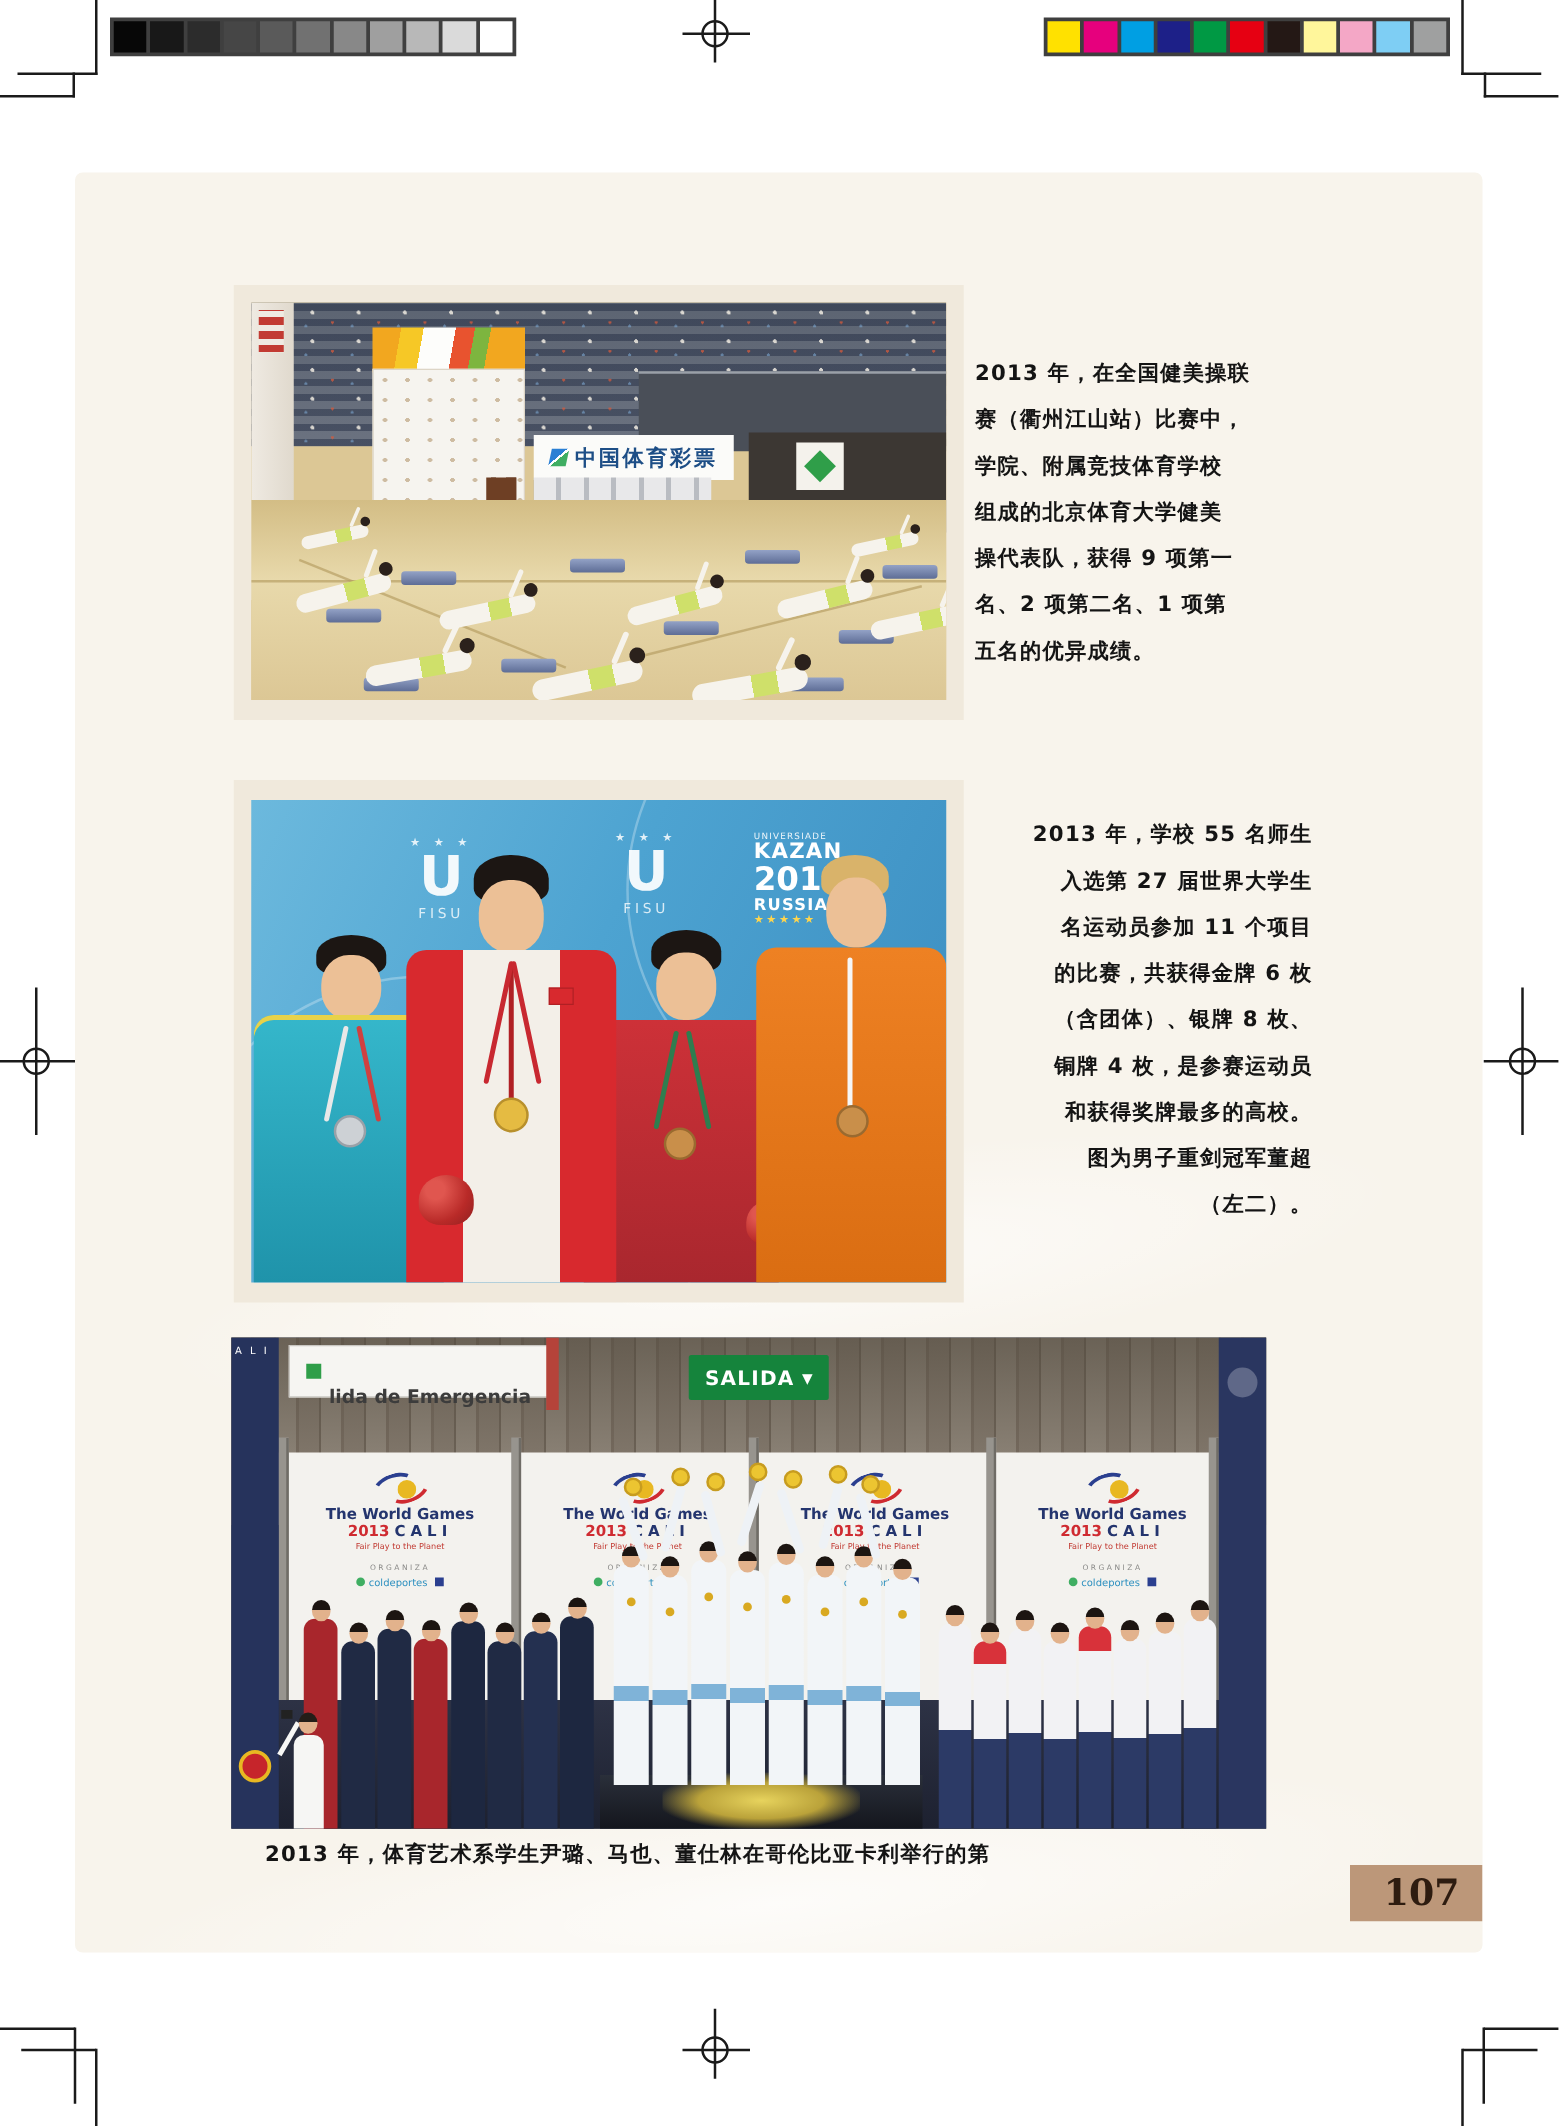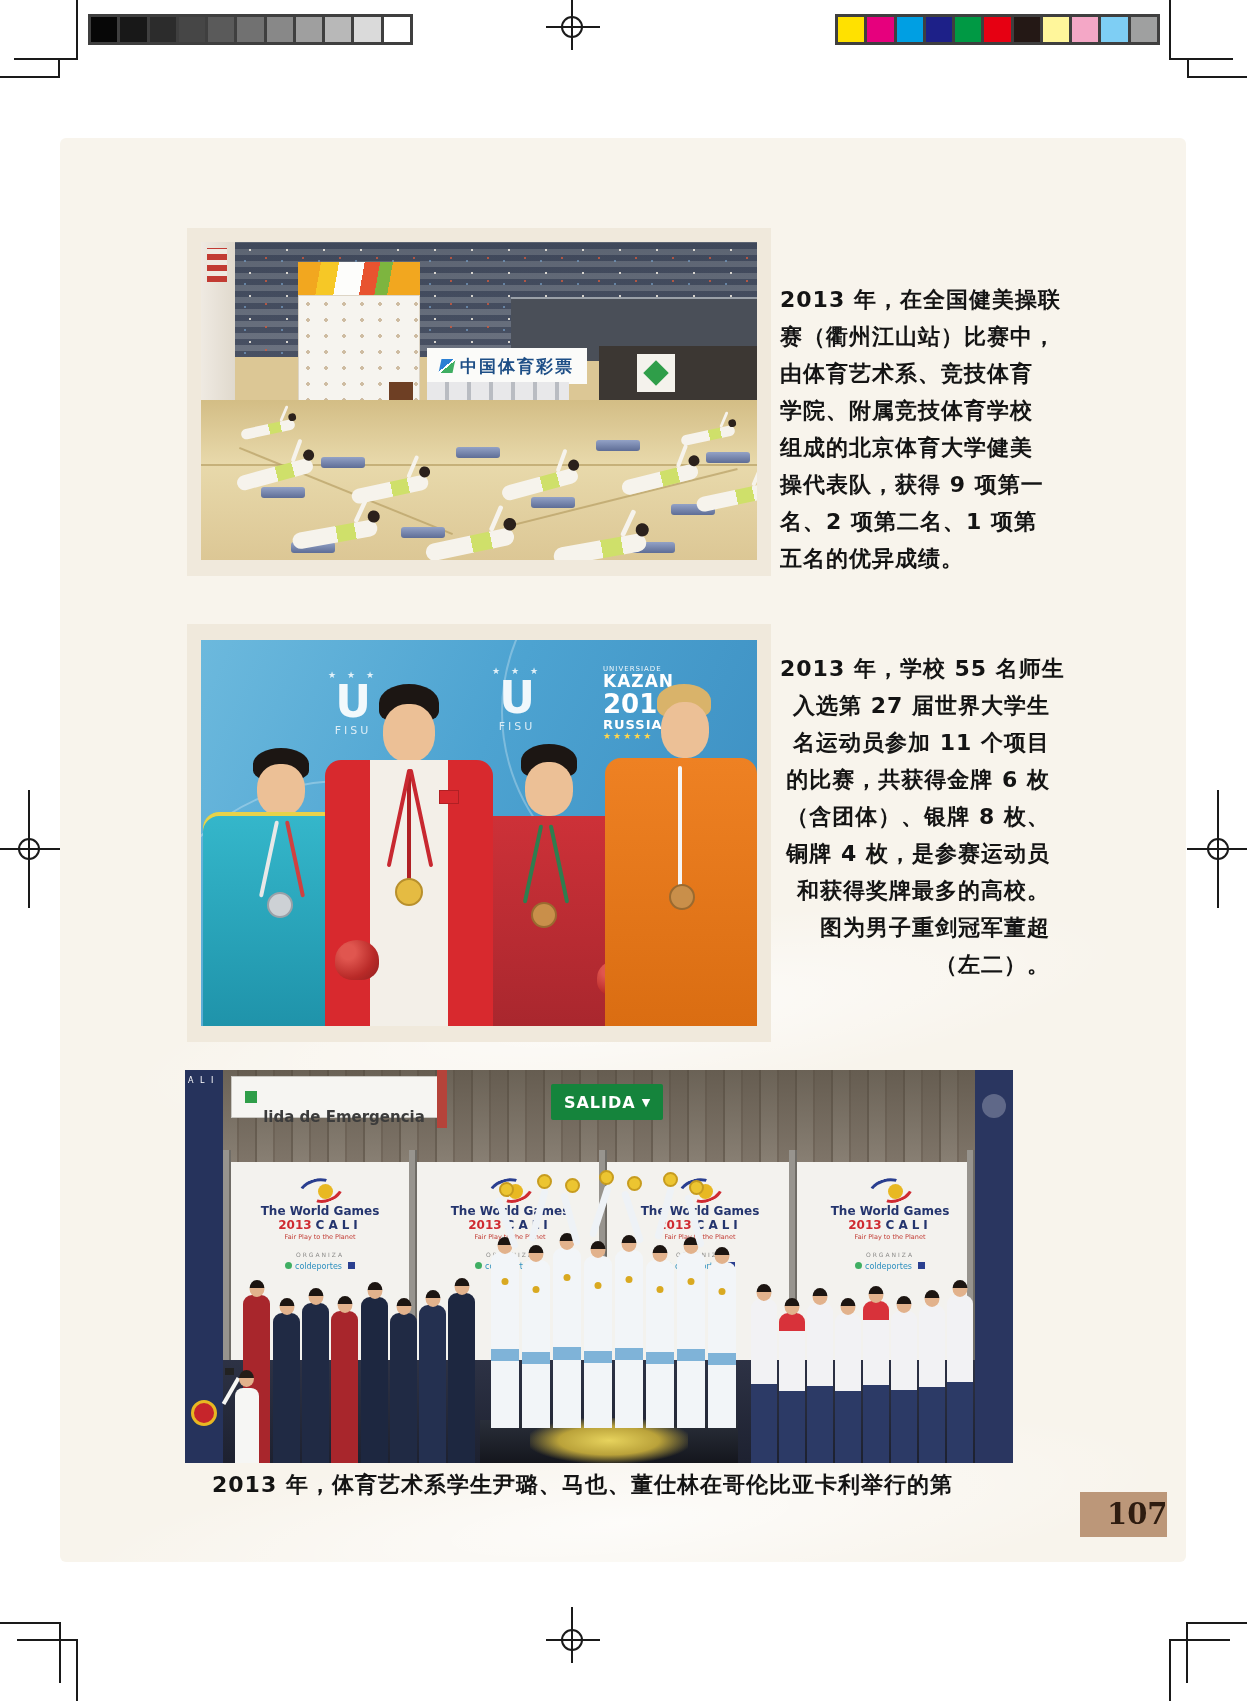--- a/index.html
+++ b/index.html
@@ -10,21 +10,21 @@
   .tm{position:absolute;background:#1a1a1a;}
   .regc{position:absolute;width:22px;height:22px;border:2px solid #1a1a1a;border-radius:50%;box-sizing:border-box;}
   .calbar{position:absolute;display:flex;gap:3px;background:#3f3f3f;padding:3px;box-sizing:border-box;}
   .cal-cell{flex:1;}
   
   .page{position:absolute;left:60px;top:138px;width:1126px;height:1424px;background:#f8f4ec;border-radius:6px;overflow:hidden;}
   .swirl{position:absolute;border-radius:50%;background:radial-gradient(closest-side,rgba(255,255,255,.85),rgba(255,255,255,0));}
   .panel{position:absolute;background:#f0e9dc;}
   .photo{position:absolute;overflow:hidden;}
   
-  .cnblock{position:absolute;color:#141414;font-weight:700;font-size:22px;letter-spacing:1px;}
+  .cnblock{position:absolute;color:#141414;font-weight:700;font-size:17px;letter-spacing:1px;}
   .cnblock div{height:37px;line-height:37px;white-space:nowrap;}
   .pagenum{position:absolute;background:#bc9779;color:#2e1c10;font-family:"DejaVu Serif",serif;
            font-weight:bold;font-size:29px;line-height:45px;padding-left:27px;box-sizing:border-box;}
   
   .step{position:absolute;width:44px;height:11px;border-radius:3px;background:linear-gradient(#93a2c6,#5e6d96);}
   .perf{position:absolute;width:78px;height:15px;border-radius:8px;
         background:linear-gradient(90deg,#f6f3ec 0 52%,#cfe06a 52% 74%,#f6f3ec 74%);}
   .perf::before{content:"";position:absolute;right:-4px;top:-8px;width:11px;height:11px;border-radius:50%;background:#2b211c;}
   .perf::after{content:"";position:absolute;right:10px;top:-22px;width:4px;height:24px;border-radius:2px;background:#f6f3ec;transform:rotate(35deg);}
   .courtline{position:absolute;background:#b49b60;opacity:.65;}
@@ -210,21 +210,20 @@
       <div class="perf" style="left:420px;top:230px;transform:rotate(-14deg);"></div>
       <div class="perf" style="left:495px;top:248px;transform:rotate(-12deg);"></div>
       <div class="perf" style="left:360px;top:300px;transform:rotate(-10deg) scale(1.2);"></div>
       <div class="perf" style="left:28px;top:180px;transform:rotate(-12deg) scale(.7);"></div>
       <div class="perf" style="left:468px;top:186px;transform:rotate(-12deg) scale(.7);"></div>
     </div>
 
     <div class="cnblock" style="left:720px;top:143px;width:270px;">
       <div>2013 年，在全国健美操联</div>
       <div>赛（衢州江山站）比赛中，</div>
-      <div>由体育艺术系、竞技体育</div>
       <div>学院、附属竞技体育学校</div>
       <div>组成的北京体育大学健美</div>
       <div>操代表队，获得 9 项第一</div>
       <div>名、2 项第二名、1 项第</div>
       <div>五名的优异成绩。</div>
     </div>
 
     <div class="panel" style="left:127px;top:486px;width:584px;height:418px;"></div>
     <div class="photo" style="left:141px;top:502px;width:556px;height:386px;background:linear-gradient(115deg,#6cb9dd 0%,#4da3d1 45%,#3a8cc0 100%);">
       <div class="p2ring" style="left:-70px;top:140px;width:420px;height:420px;"></div>
@@ -436,18 +435,18 @@
         <span style="position:absolute;left:10px;top:4px;width:15px;height:17px;border-radius:50%;
               background:linear-gradient(#241d18 0 46%,#e2b28c 46%);display:block;"></span>
         <span style="position:absolute;left:6px;top:22px;width:24px;height:75px;border-radius:8px 8px 0 0;background:#f6f6f4;display:block;"></span>
       </div>
     </div>
 
     <div class="cnblock" style="left:152px;top:1328px;">
       <div>2013 年，体育艺术系学生尹璐、马也、董仕林在哥伦比亚卡利举行的第</div>
     </div>
 
-    <div class="pagenum" style="left:1020px;top:1354px;width:87px;height:45px;">
+    <div class="pagenum" style="left:1020px;top:1354px;width:106px;height:45px;">
       <span>107</span>
     </div>
   </div>
 
 </div>
 
 </body></html>

